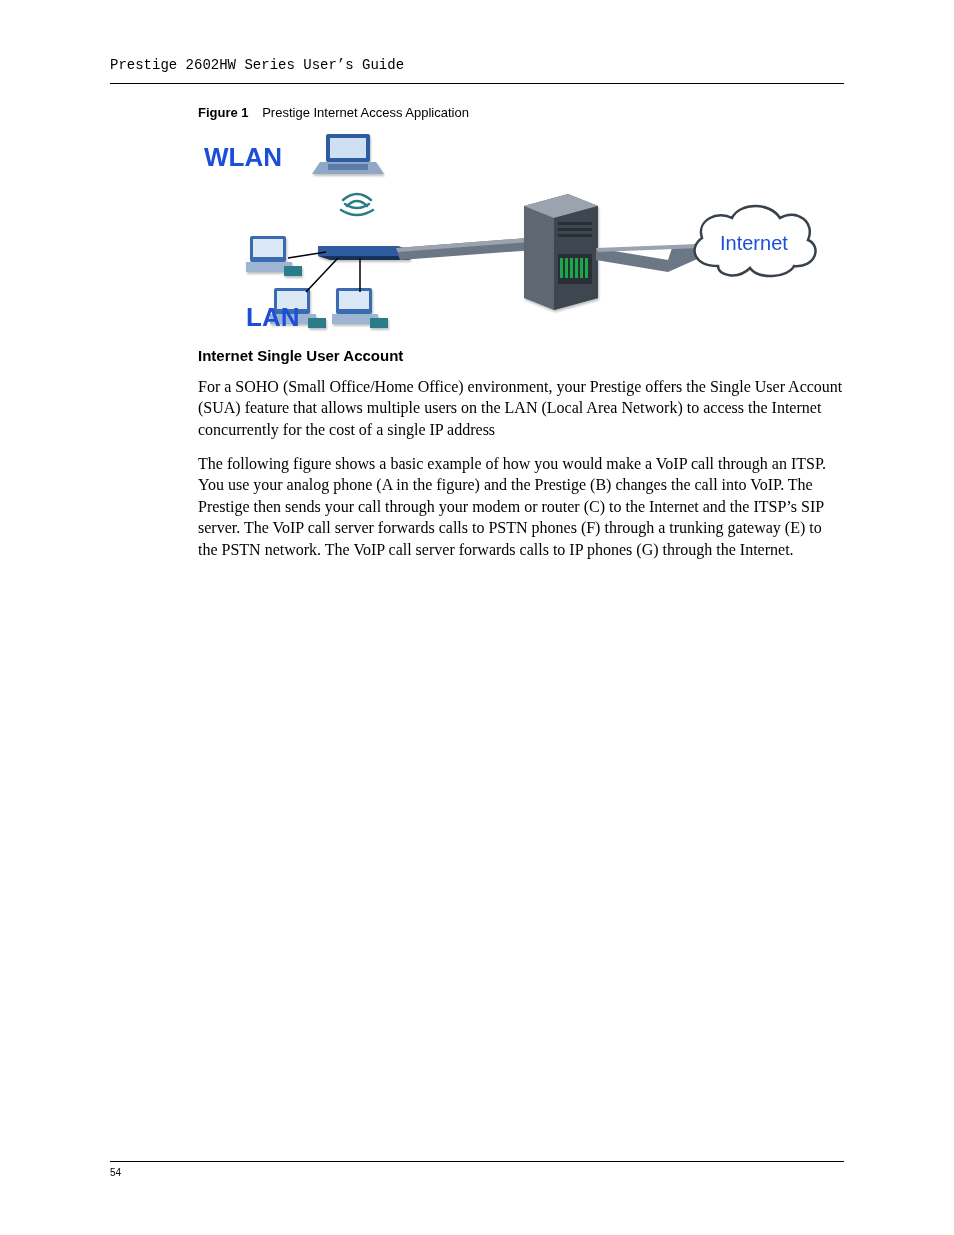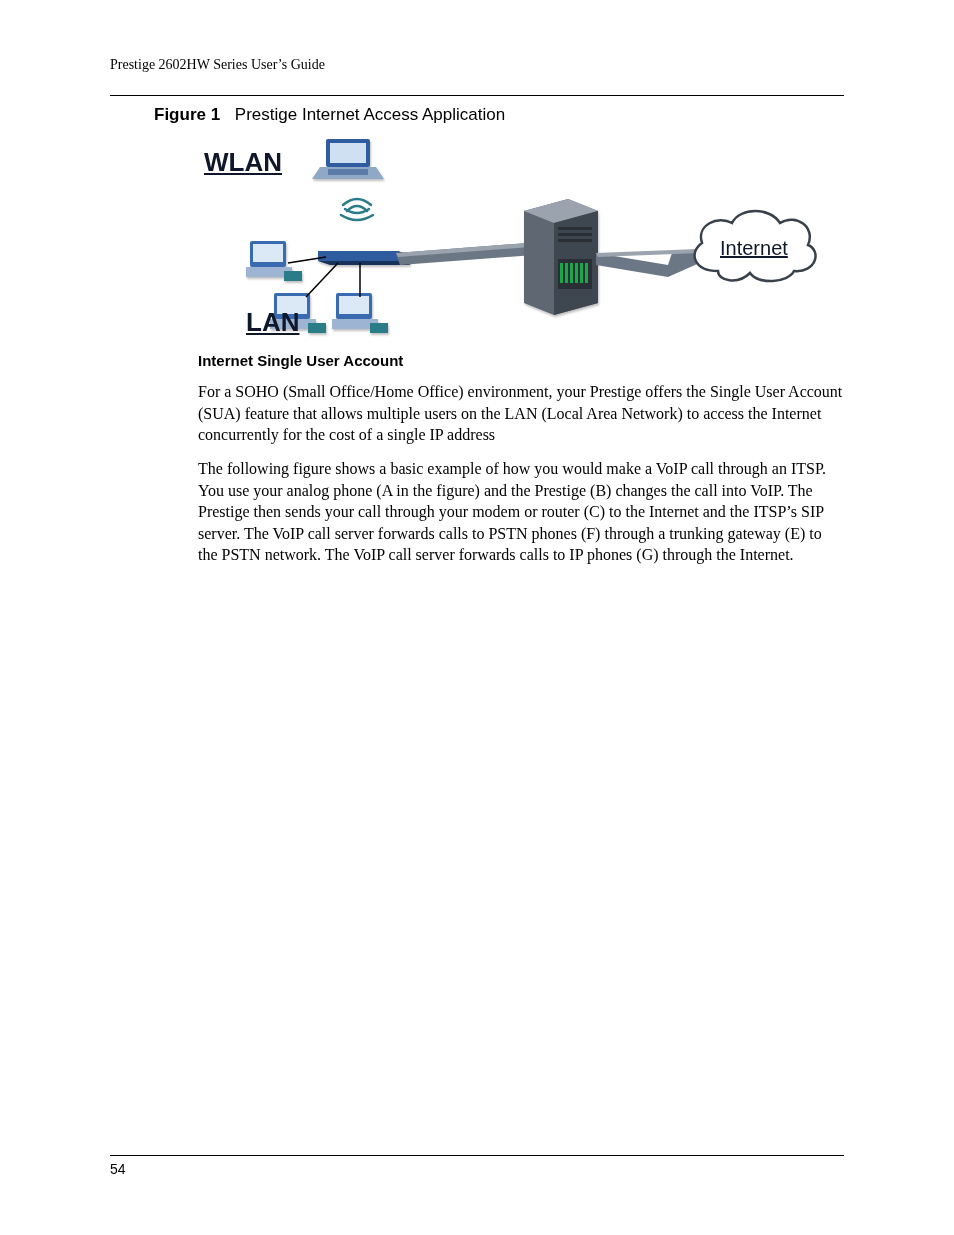--- a/index.html
+++ b/index.html
@@ -21,65 +21,64 @@
     font-family:"Times New Roman",Times,serif;
     color:#000;
     font-size:16px;
     line-height:1.35;
   }
   .hdr{
     position:absolute;
     left:var(--margin-outer);
     right:var(--margin-outer);
     top:var(--margin-top);
-    font-family:Liberation Serif, serif;
+    font-family:Liberation Mono, monospace;
     font-size:14px;
     color:#000;
-    padding-bottom:20px;
+    padding-bottom:8px;
     border-bottom:1.5px solid #000;
   }
   .ftr{
     position:absolute;
     left:var(--margin-outer);
     right:var(--margin-outer);
     bottom:56px;
     font-family:Arial,Helvetica,sans-serif;
-    font-size:14px;
+    font-size:10px;
     color:#000;
     padding-top:4px;
     border-top:1.5px solid #000;
     display:flex;
     justify-content:space-between;
   }
   .body{
     position:absolute;
     left:var(--margin-outer);
     right:var(--margin-outer);
     top:104px;
   }
   .fig-cap{
     font-family:Arial,Helvetica,sans-serif;
-    font-size:17px;
-    margin-left:44px;
+    font-size:13px;
+    margin-left:88px;
     margin-bottom:8px;
   }
   .fig-cap b{font-weight:700;margin-right:10px;}
   .figure{
     margin-left:88px;
     width:620px;
     height:206px;
     position:relative;
   }
   .lbl{
     font-family:Arial,Helvetica,sans-serif;
     font-size:26px;
     font-weight:700;
-    color:#0f172a;
-    position:absolute;
-    text-decoration:underline;
+    color:#1d4ed8;
+    position:absolute;
   }
   .para{margin-left:88px;margin-top:0;margin-bottom:12px;}
   .subhead{
     font-family:Arial,Helvetica,sans-serif;
     font-weight:700;
     font-size:15px;
     margin-left:88px;
     margin-top:10px;
     margin-bottom:10px;
   }

